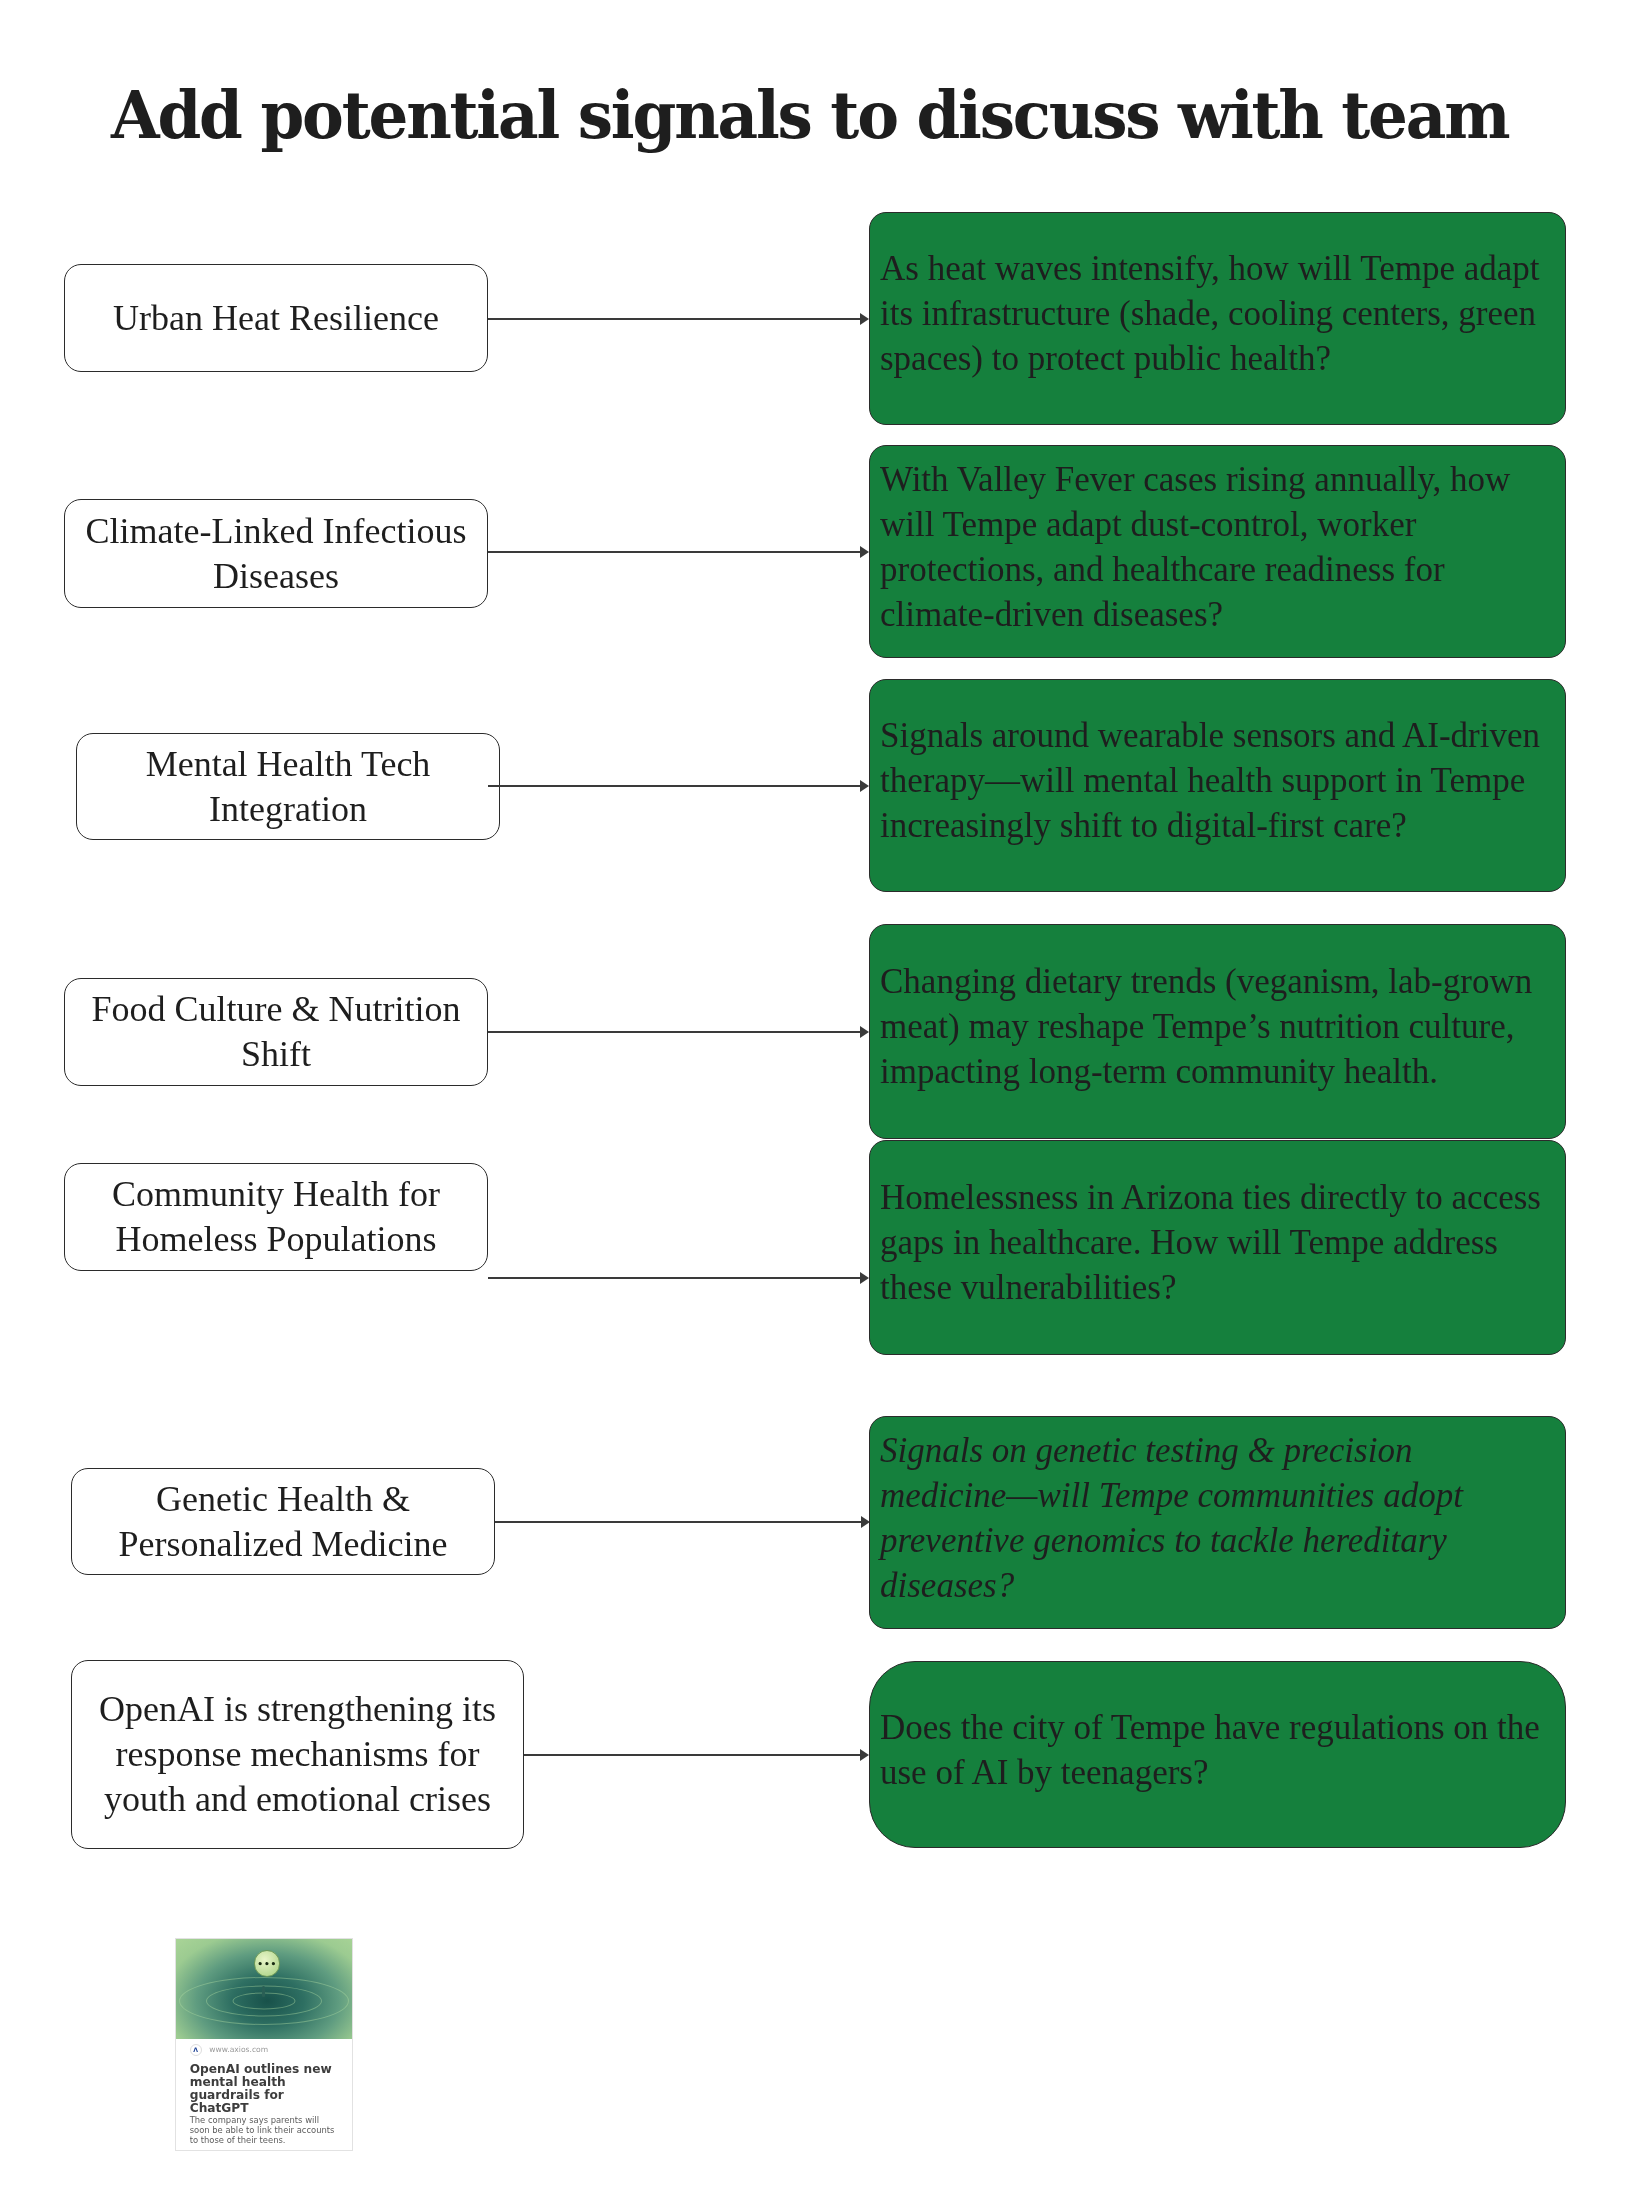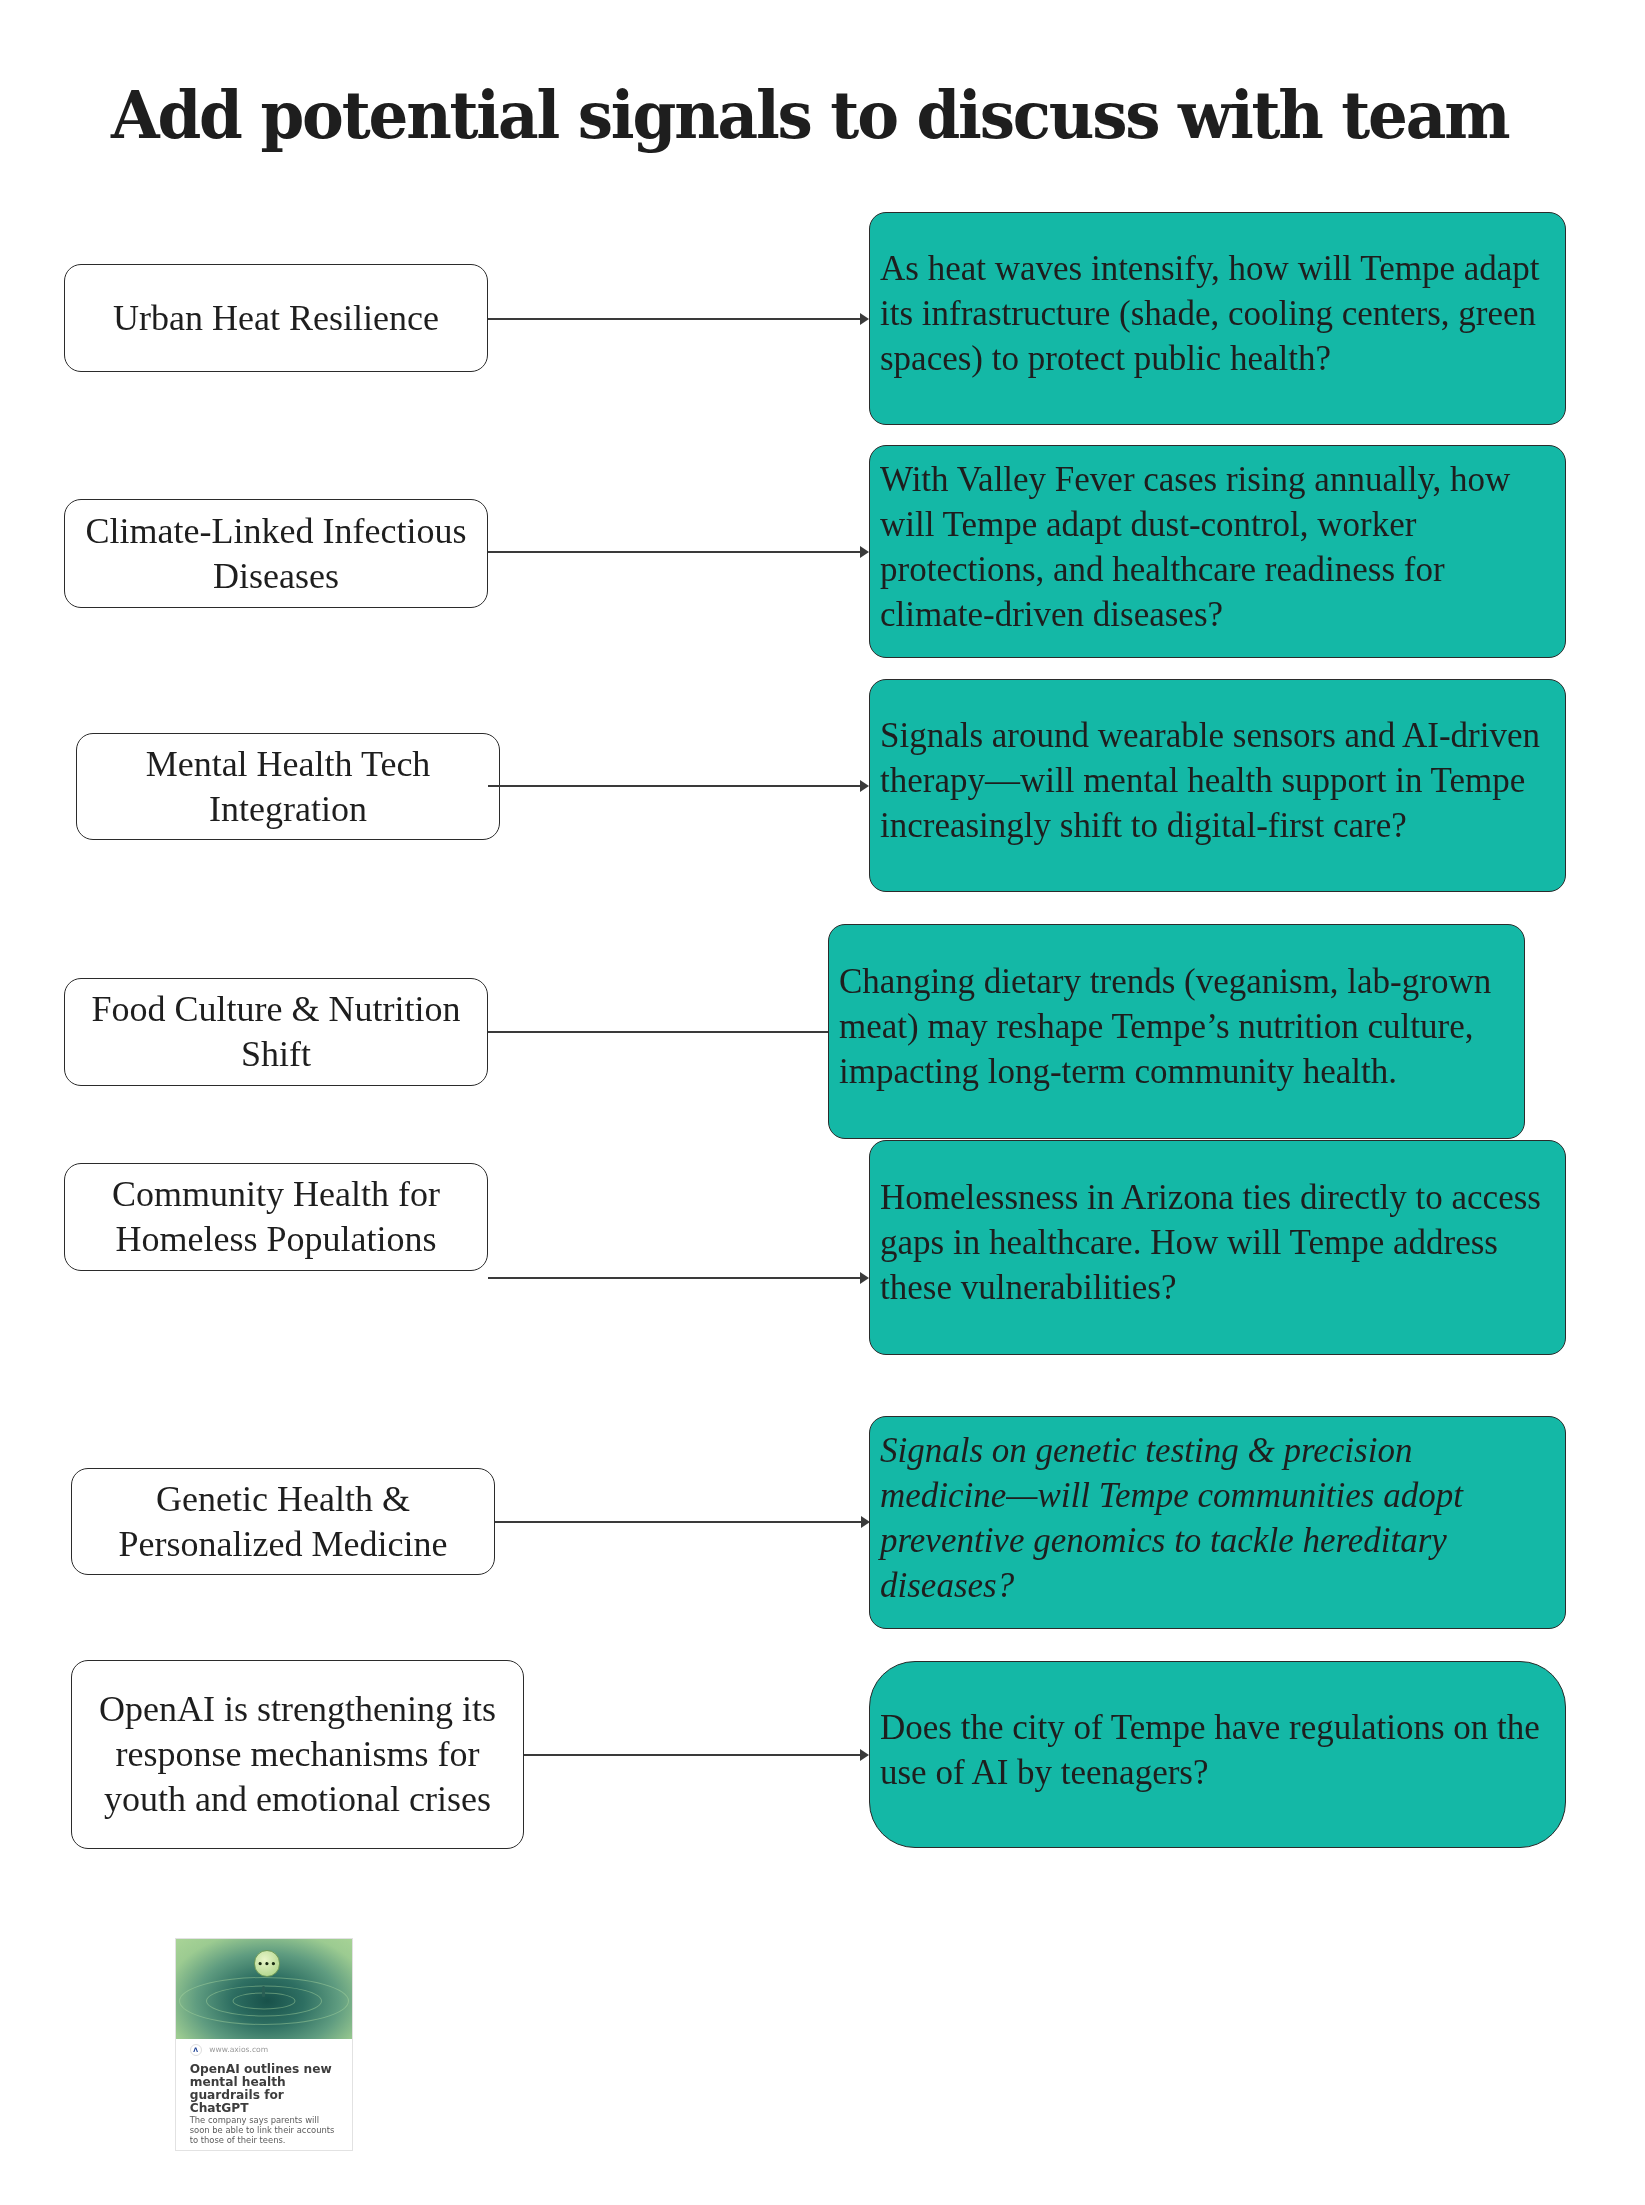--- a/index.html
+++ b/index.html
@@ -1,19 +1,19 @@
 <!DOCTYPE html>
 <html style="font-size:12.2px"><head>
 <meta charset="utf-8">
 <style>
   html, body { margin: 0; padding: 0; background: #ffffff; }
   body { width: 1645px; height: 2205px; position: relative; overflow: hidden; font-family: "Liberation Serif", "DejaVu Serif", serif; color: #1e1e1e; }
   .title { position: absolute; left: 111px; top: 82px; font-family: "DejaVu Serif", serif; font-weight: bold; font-size: 66px; letter-spacing: -2.3px; line-height: 1; white-space: nowrap; color: #1e1e1e; transform: scaleX(0.95); transform-origin: left top; }
   .node { position: absolute; box-sizing: border-box; border: 1.9px solid #2b2b2b; border-radius: 17px; background: #fff; display: flex; align-items: center; justify-content: center; text-align: center; font-size: 36px; line-height: 45px; padding: 0 9.1px; }
-  .qbox { position: absolute; box-sizing: border-box; border: 1.9px solid #2b2b2b; border-radius: 17px; background: #14b8a6; display: flex; align-items: center; font-size: 35px; line-height: 45px; padding: 0 18.3px 9.1px 10px; }
+  .qbox { position: absolute; box-sizing: border-box; border: 1.9px solid #2b2b2b; border-radius: 17px; background: #15803d; display: flex; align-items: center; font-size: 35px; line-height: 45px; padding: 0 18.3px 9.1px 10px; }
   .qbox.italic { font-style: italic; }
   .qbox.round { border-radius: 46px; }
   .arrow { position: absolute; height: 1.9px; background: #3a3a3a; }
   .arrow::after { content: ""; position: absolute; right: -1.5px; top: -5.3px; border-left: 9.1px solid #3a3a3a; border-top: 6.1px solid transparent; border-bottom: 6.1px solid transparent; }
   .card { position: absolute; left: 175px; top: 1938px; width: 178px; height: 213px; background: #fff; border: 0.8px solid #e2e2e2; box-sizing: border-box; font-family: "DejaVu Sans", sans-serif; overflow: hidden; }
   .card-img { width: 100%; height: 100px; background: radial-gradient(ellipse at 52% 62%, #18514a 0%, #2e6f62 28%, #5f9c80 55%, #9ccb91 80%, #a9d497 100%); position: relative; }
   .ripple { position: absolute; left: 50%; top: 62%; border-radius: 50%; border: 1.5px solid rgba(170,214,160,0.45); transform: translate(-50%,-50%); }
   .bubble { position: absolute; left: 78px; top: 11.4px; width: 24.4px; height: 24.4px; border-radius: 50%; background: radial-gradient(circle at 40% 35%, #e9f5c9, #a5cf7f); border: 0.8px solid #6e9957; display: flex; align-items: center; justify-content: center; font-size: 9.1px; color: #1a2b12; letter-spacing: 0.8px; font-weight: bold; }
   .drop { position: absolute; left: 86px; top: 47px; width: 3px; height: 10.7px; background: #2a5f55; border-radius: 2.3px; }
   .card-body { padding: 4.6px 13.7px 0 13.7px; }
@@ -48,21 +48,21 @@
 </div>
 <div class="arrow" style="left:488px;top:785px;width:379px;"></div>
 <div class="qbox" style="left:869px;top:679px;width:697px;height:213px;">
   <span>Signals around wearable sensors and AI-driven therapy—will mental health support in Tempe increasingly shift to digital-first care?</span>
 </div>
 
 <div class="node" style="left:64px;top:978px;width:424px;height:108px;">
   <span>Food Culture &amp; Nutrition Shift</span>
 </div>
 <div class="arrow" style="left:488px;top:1031px;width:379px;"></div>
-<div class="qbox" style="left:828px;top:924px;width:697px;height:215px;">
+<div class="qbox" style="left:869px;top:924px;width:697px;height:215px;">
   <span>Changing dietary trends (veganism, lab-grown meat) may reshape Tempe’s nutrition culture, impacting long-term community health.</span>
 </div>
 
 <div class="node" style="left:64px;top:1163px;width:424px;height:108px;">
   <span>Community Health for Homeless Populations</span>
 </div>
 <div class="arrow" style="left:488px;top:1277px;width:379px;"></div>
 <div class="qbox" style="left:869px;top:1140px;width:697px;height:215px;">
   <span>Homelessness in Arizona ties directly to access gaps in healthcare. How will Tempe address these vulnerabilities?</span>
 </div>

